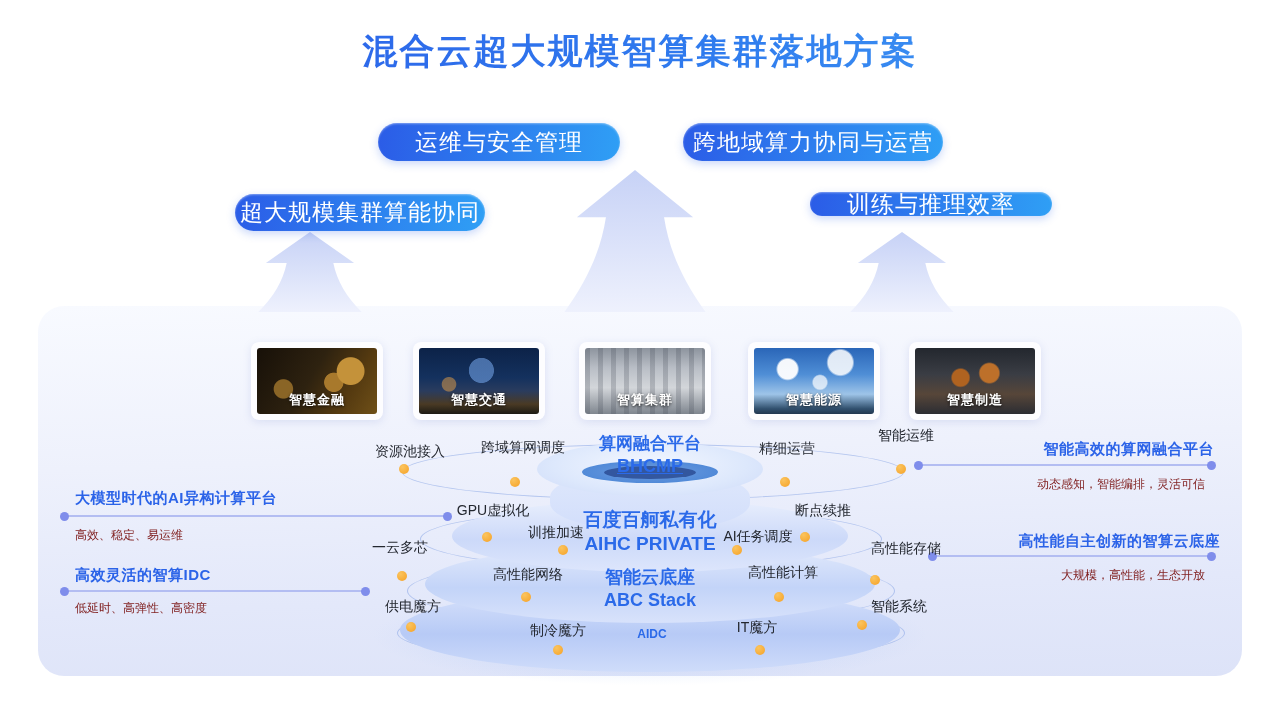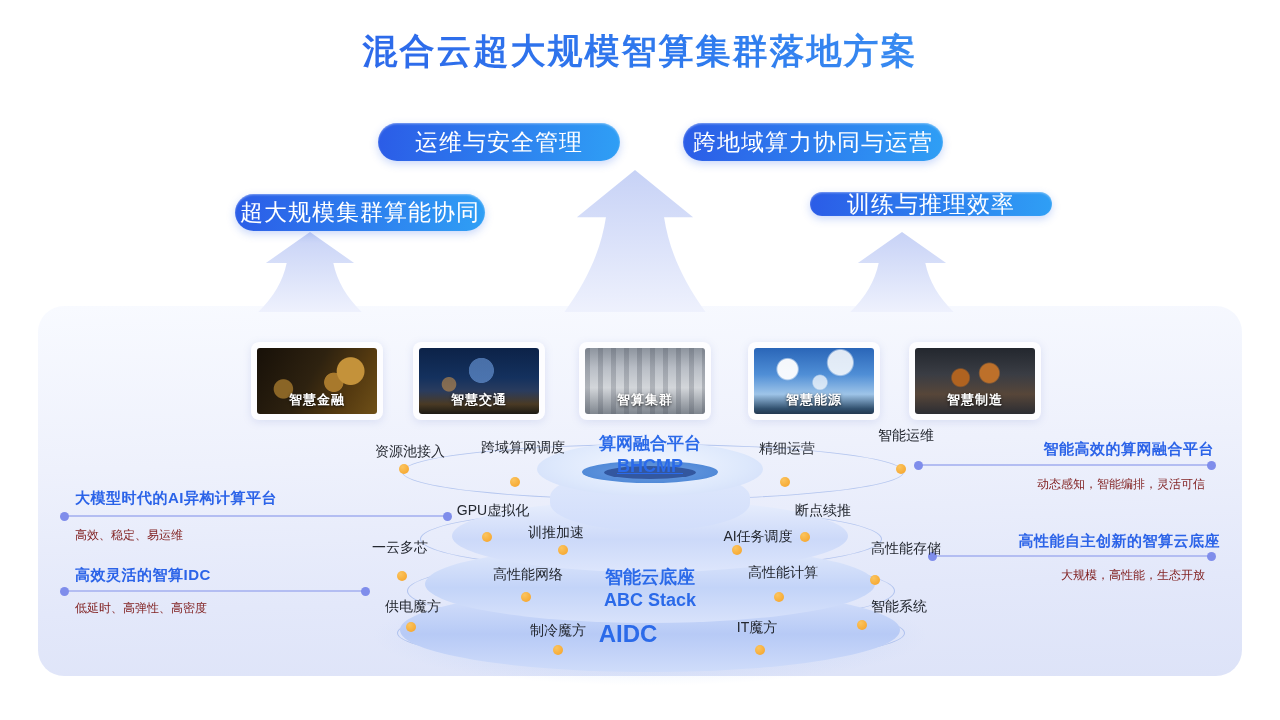--- a/index.html
+++ b/index.html
@@ -189,25 +189,29 @@
   <div class="cap" style="left:783px;top:564px;">高性能计算</div>
   <div class="cap" style="left:413px;top:598px;">供电魔方</div>
   <div class="cap" style="left:899px;top:598px;">智能系统</div>
   <div class="cap" style="left:558px;top:622px;">制冷魔方</div>
   <div class="cap" style="left:757px;top:619px;">IT魔方</div>
 
   <div class="pl" style="left:650px;top:433px;font-size:17px;line-height:22px;">
     <div>算网融合平台</div>
     <div style="font-size:18px;text-decoration:underline;">BHCMP</div>
   </div>
+  <div class="pl" style="left:650px;top:508px;font-size:19px;line-height:24px;">
+    <div>百度百舸私有化</div>
+    <div>AIHC PRIVATE</div>
+  </div>
   <div class="pl" style="left:650px;top:566px;font-size:18px;line-height:23px;">
     <div>智能云底座</div>
     <div>ABC Stack</div>
   </div>
-  <div class="pl" style="left:628px;top:622px;font-size:24px;line-height:24px;">
+  <div class="pl" style="left:652px;top:622px;font-size:12px;line-height:24px;">
     <div>AIDC</div>
   </div>
 
   <div class="co-title" style="left:75px;top:489px;">大模型时代的AI异构计算平台</div>
   <div class="cline" style="left:64px;top:515px;width:384px;"></div>
   <div class="co-desc" style="left:75px;top:527px;">高效、稳定、易运维</div>
 
   <div class="co-title" style="left:75px;top:566px;">高效灵活的智算IDC</div>
   <div class="cline" style="left:64px;top:590px;width:302px;"></div>
   <div class="co-desc" style="left:75px;top:600px;">低延时、高弹性、高密度</div>

